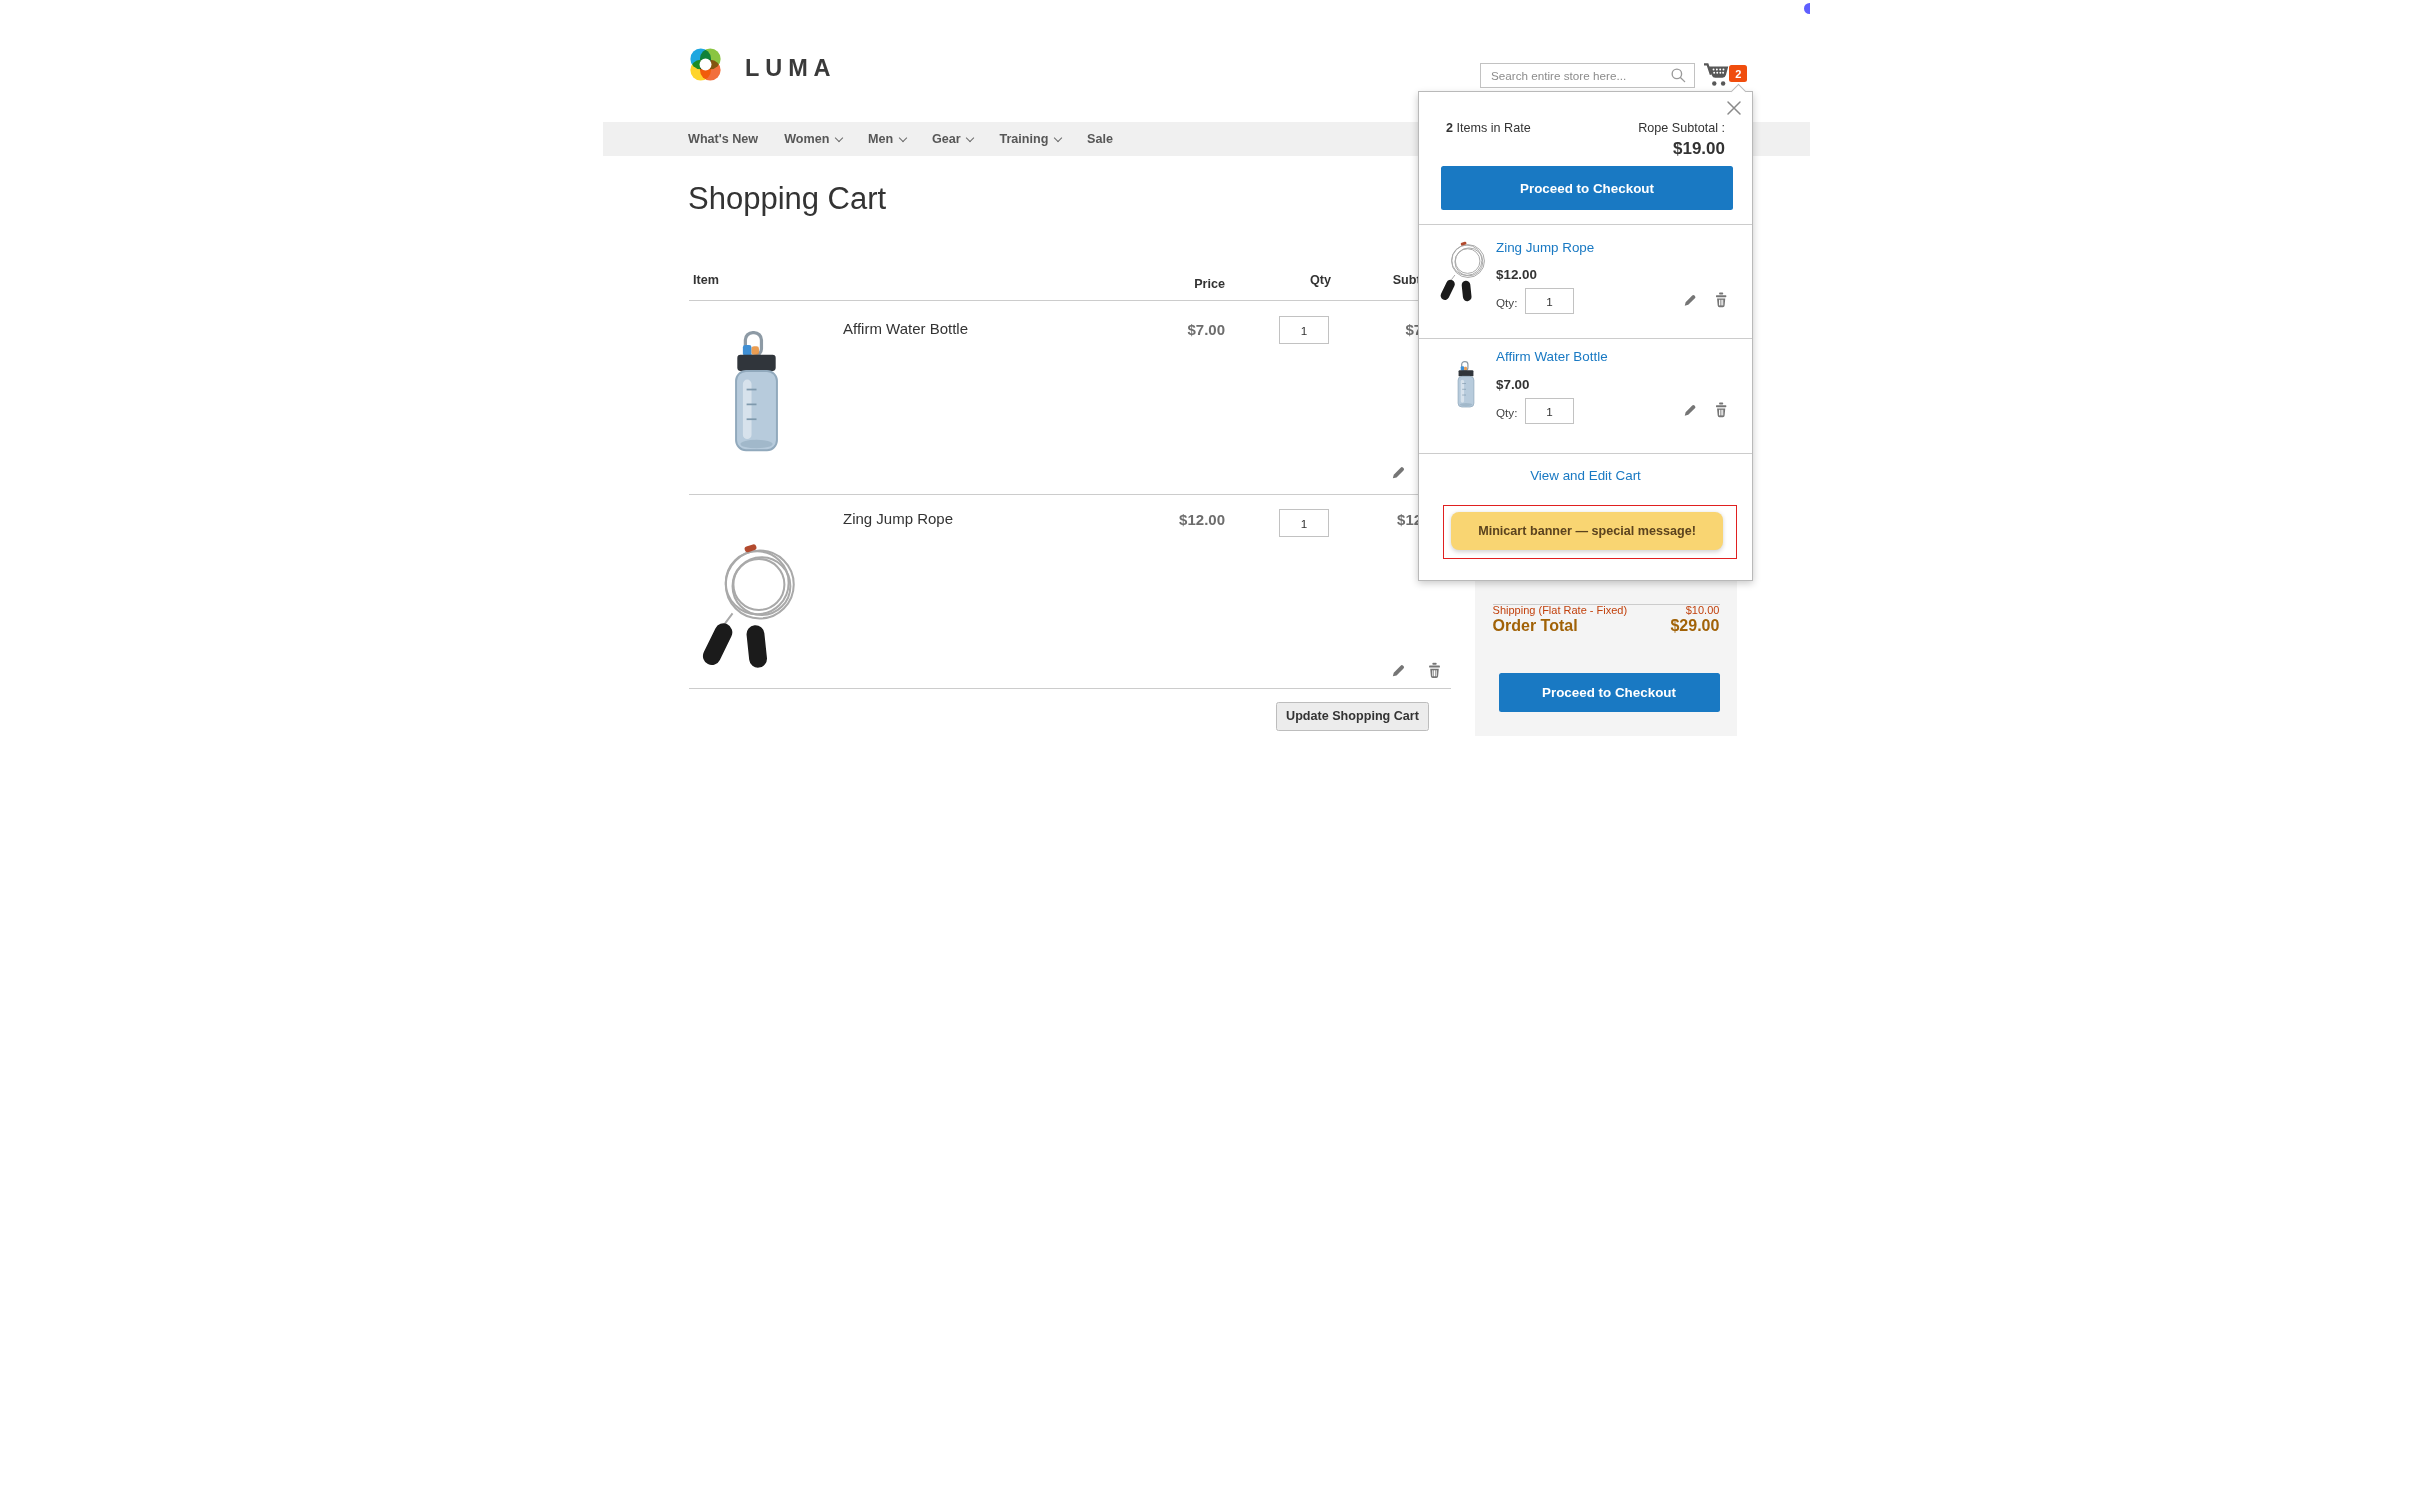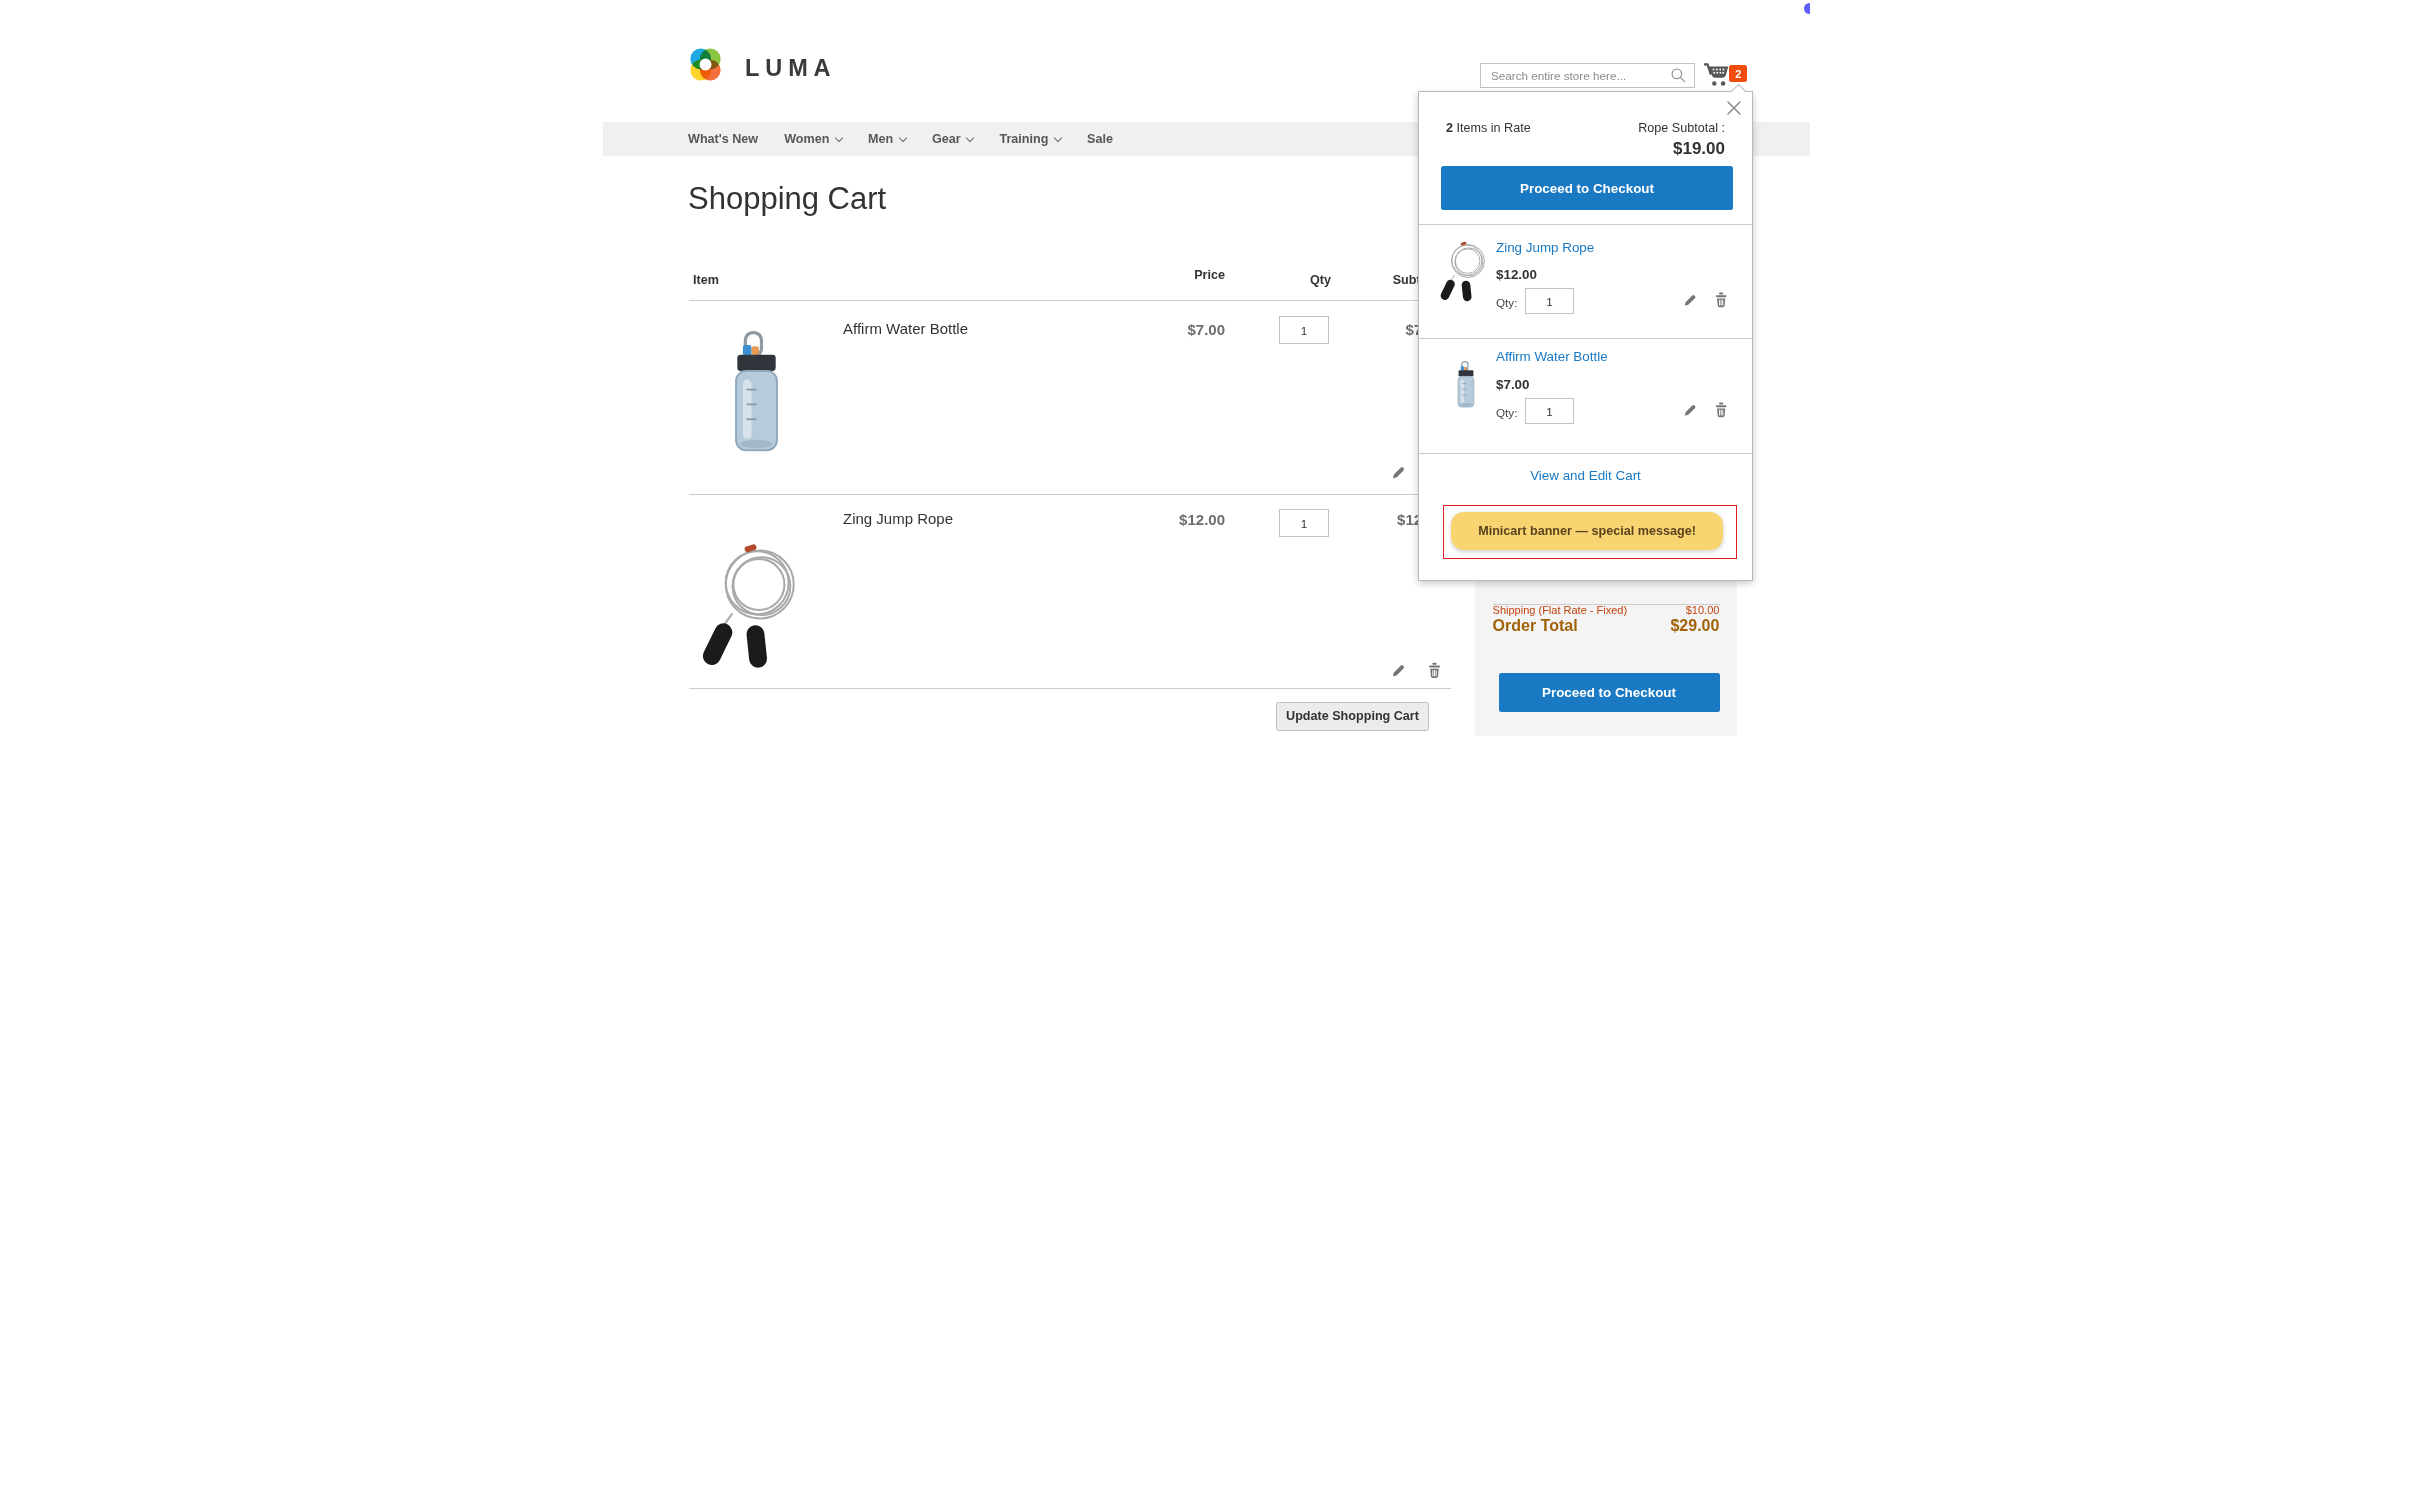--- a/index.html
+++ b/index.html
@@ -71,21 +71,21 @@
   .mc-checkout{left:22px;top:74px;width:292px;height:44px;font-size:13.4px;}
   .mc-item-name{font-size:13.4px;color:var(--link_blue,#1979c3);text-decoration:none;cursor:pointer;}
   .mc-price{font-size:13.4px;font-weight:bold;color:#333;}
   .mc-qty-label{font-size:11.7px;color:#444;}
   .mc-qty-input{width:49px;height:26px;border:0.8px solid #c2c2c2;background:#fff;text-align:center;
     font-size:11.7px;color:#333;box-sizing:border-box;font-family:inherit;}
   .mc-icon{width:14.3px;height:14.3px;color:var(--icon_gray,#757575);cursor:pointer;}
   .view-edit{left:0;top:376px;width:100%;text-align:center;font-size:13.4px;color:var(--link_blue,#1979c3);
     text-decoration:none;cursor:pointer;}
   .annotation{left:23.5px;top:413px;width:294px;height:54px;border:1.7px solid var(--annotation_red,#e02020);box-sizing:border-box;}
-  .banner{left:32px;top:420px;width:272px;height:38px;background:var(--banner_yellow,#f9d572);border-radius:13px;
+  .banner{left:32px;top:420px;width:272px;height:38px;background:var(--banner_yellow,#f9d572);border-radius:8px;
     box-shadow:0 1.7px 4.2px rgba(0,0,0,0.18);display:flex;align-items:center;justify-content:center;
     font-size:12.6px;font-weight:bold;color:var(--banner_text,#5b431e);}
 </style>
 </head>
 <body>
 
 <svg width="0" height="0" style="position:absolute" aria-hidden="true">
   <symbol id="sym-logo" viewBox="0 0 44 44">
     <circle cx="16" cy="15" r="13" fill="#1ea7e0" style="mix-blend-mode:multiply"></circle>
     <circle cx="28" cy="15" r="13" fill="#8ac541" style="mix-blend-mode:multiply"></circle>
@@ -197,21 +197,21 @@
       <span class="caret"></span>
     </span>
     <span class="nav-item">
       <span>Sale</span>
     </span>
   </div>
 
   <h1 class="abs page-title" style="margin:0;">Shopping Cart</h1>
 
   <div class="abs th" style="left:90px;top:273px;">Item</div>
-  <div class="abs th" style="right:585px;top:268px;margin-left:44px;">Price</div>
+  <div class="abs th" style="right:585px;top:277px;margin-left:44px;">Price</div>
   <div class="abs th" style="right:479px;top:273px;">Qty</div>
   <div class="abs th" style="right:367px;top:273px;">Subtotal</div>
   <div class="abs divider" style="left:86px;top:300px;width:762px;"></div>
 
   <div class="abs" style="left:110px;top:330px;">
     <svg class="icon" width="87" height="124" viewBox="0 0 104 148">
         <use href="#sym-bottle"></use>
       </svg>
   </div>
   <a href="#" class="abs prod-name" style="left:240px;top:320px;">Affirm Water Bottle</a>

